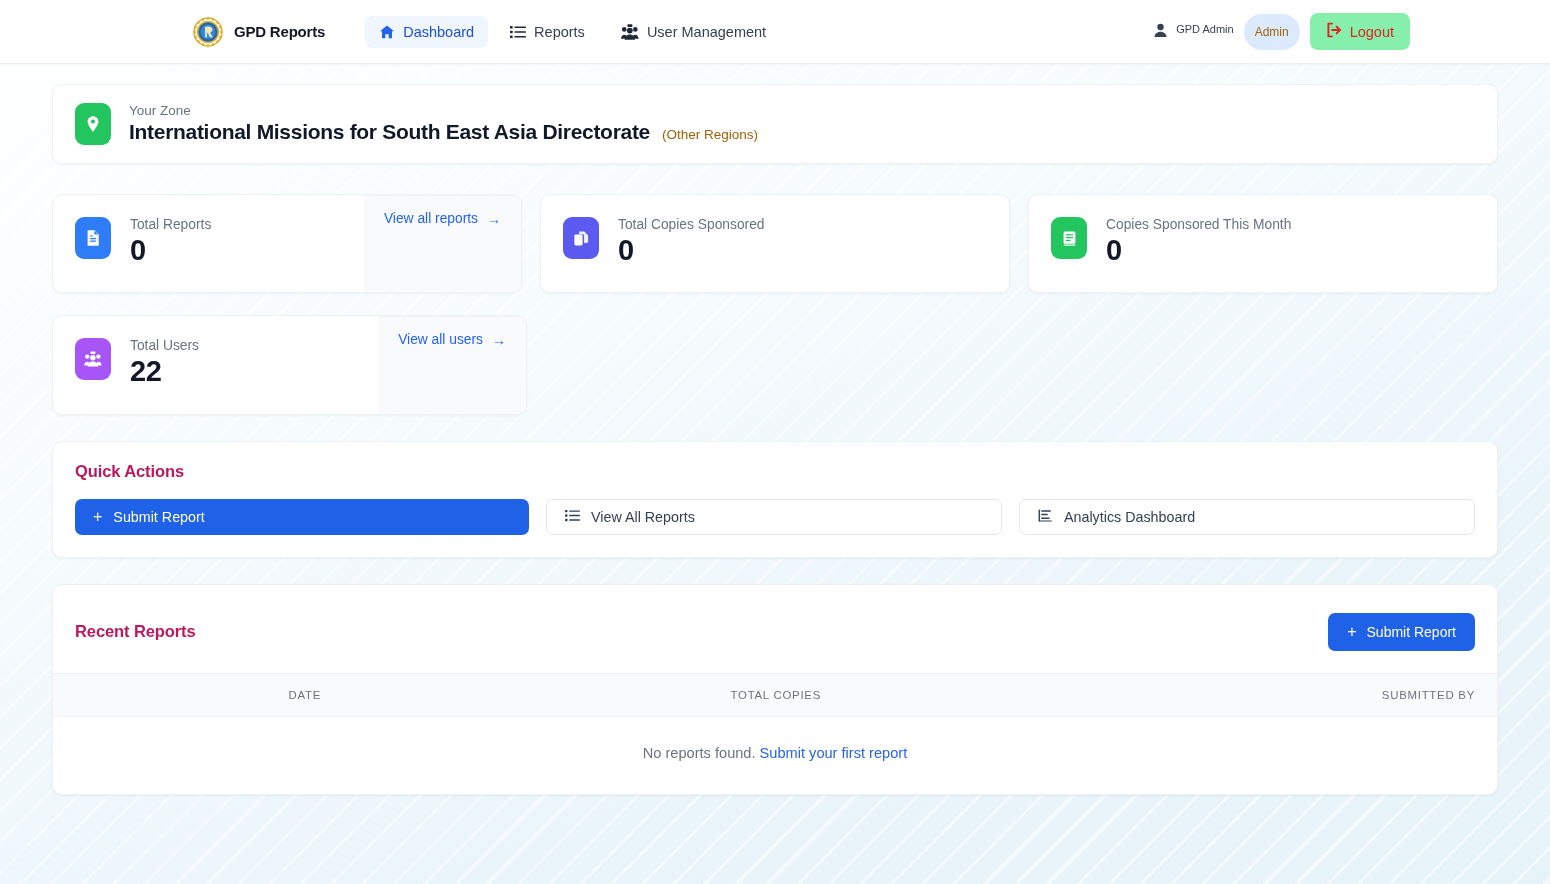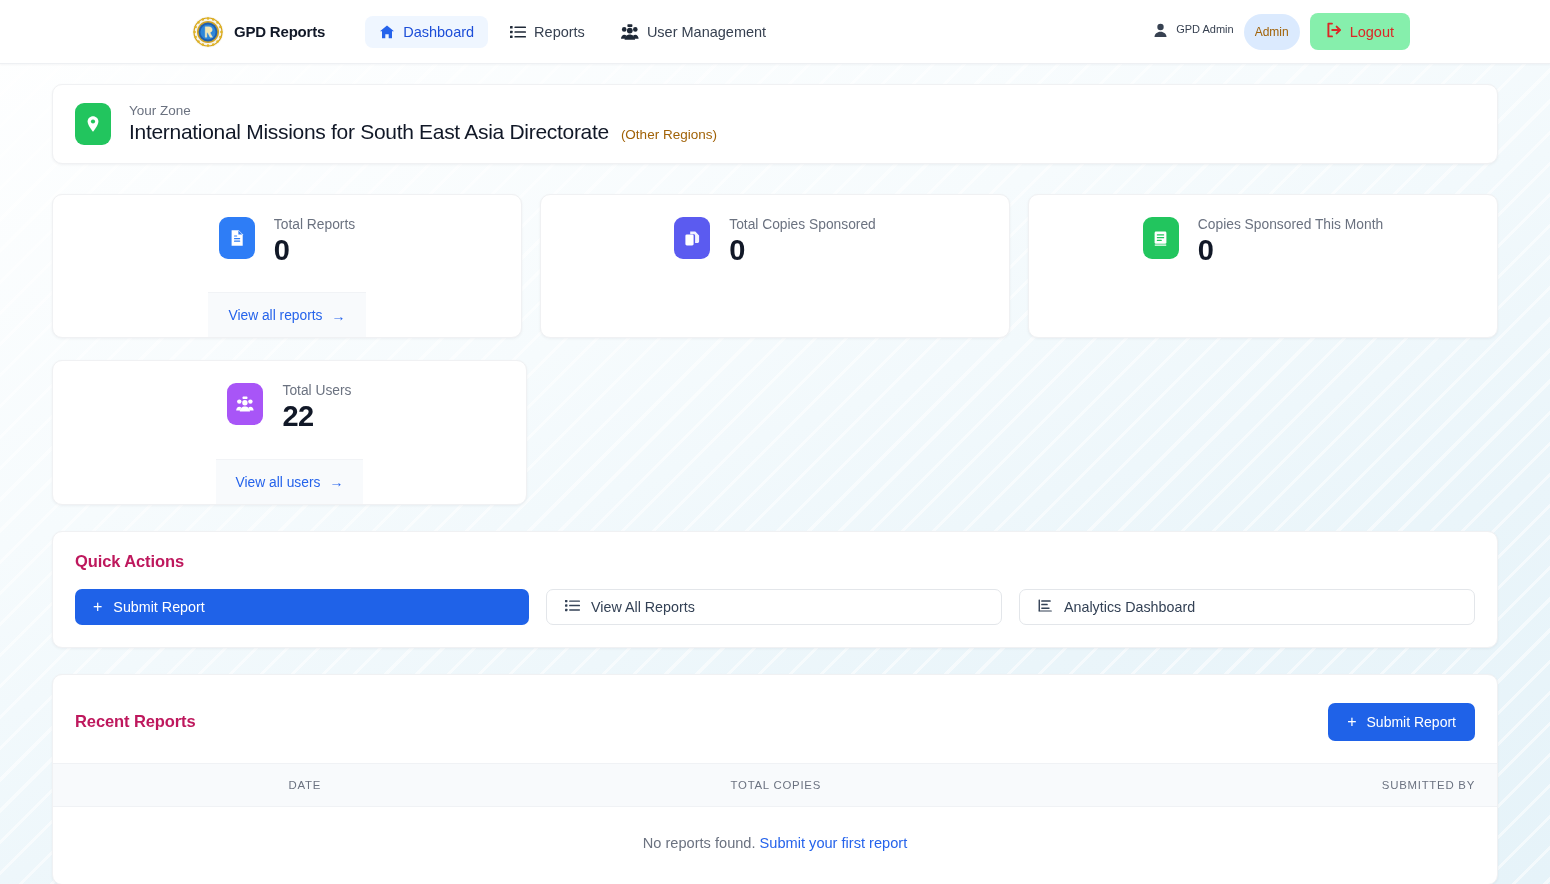--- a/index.html
+++ b/index.html
@@ -150,41 +150,40 @@
     color: #6b7280;
     margin-bottom: 2px;
   }
   .zone-name-row {
     display: flex;
     align-items: baseline;
     gap: 12px;
   }
   .zone-name {
     font-size: 21px;
-    font-weight: normal;
+    font-weight: bold;
     color: #111827;
     letter-spacing: -0.3px;
   }
   .zone-region {
     font-size: 13.5px;
     color: #a16207;
   }
 
   
   .stats-row {
     display: flex;
     gap: 18px;
     margin-bottom: 22px;
   }
   .stat-card {
     width: 475px;
     display: flex;
-    flex-direction: column;
+    flex-direction: row;
     overflow: hidden;
-    align-items: center;
   }
   .stat-body {
     display: flex;
     align-items: flex-start;
     gap: 19px;
     padding: 22px 22px 26px 22px;
     flex: 1;
   }
   .stat-label {
     font-size: 13.8px;

